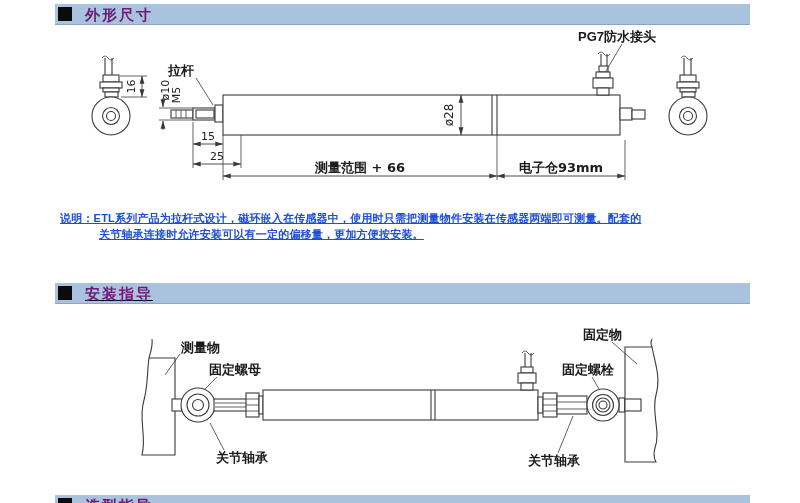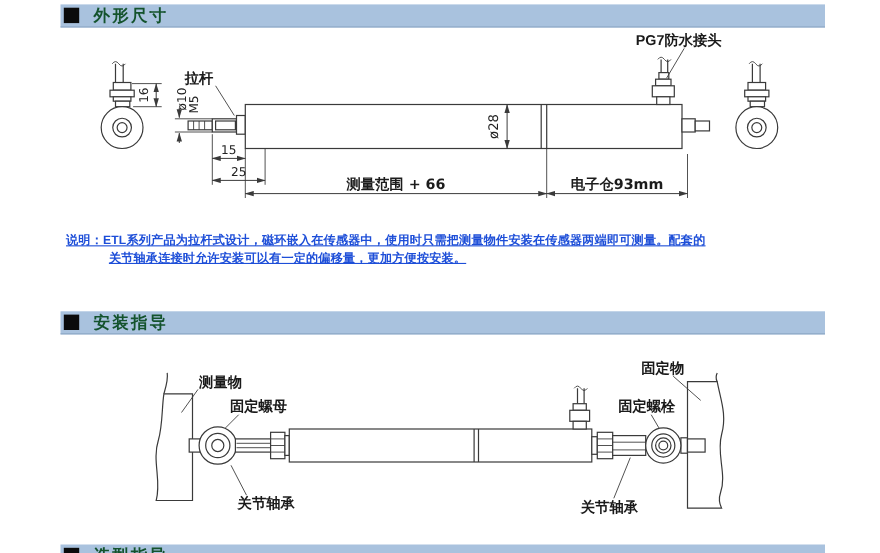--- a/index.html
+++ b/index.html
@@ -10,21 +10,21 @@
   }
   .section-bar{
     position:absolute;left:55px;width:695px;height:21px;
     background:#a9c2de;border-bottom:1px solid #8ba6c4;
     display:flex;align-items:center;padding-left:3px;box-sizing:border-box;
   }
   .bullet{
     width:14px;height:14px;background:#0b0b0b;flex:0 0 auto;margin-right:13px;
   }
   .section-title{
-    font-size:15px;font-weight:bold;color:#14532d;letter-spacing:2px;
+    font-size:15px;font-weight:bold;color:#701a75;letter-spacing:2px;
     white-space:nowrap;line-height:21px;
   }
   .desc-line{
     position:absolute;color:#1d4ed8;font-size:11px;font-weight:600;
     white-space:nowrap;letter-spacing:0.2px;text-decoration:underline;
   }
   svg{position:absolute;left:0;}
   .out{fill:none;stroke:#3a3a3a;stroke-width:1.1;}
   .outw{fill:#ffffff;stroke:#3a3a3a;stroke-width:1.1;}
   .ext{fill:none;stroke:#3a3a3a;stroke-width:0.8;}
@@ -131,21 +131,21 @@
     <rect class="outw" x="682" y="64" width="13" height="5"></rect>
     <circle class="outw" cx="688" cy="88" r="19"></circle>
     <circle class="outw" cx="688" cy="88" r="8.5"></circle>
     <circle class="outw" cx="688" cy="88" r="4.5"></circle>
   </g>
 </svg>
 
 <div class="desc-line" style="left:60px;top:211px;">说明：ETL系列产品为拉杆式设计，磁环嵌入在传感器中，使用时只需把测量物件安装在传感器两端即可测量。配套的</div>
 <div class="desc-line" style="left:99px;top:227px;">关节轴承连接时允许安装可以有一定的偏移量，更加方便按安装。</div>
 
-<div class="section-bar" style="top:283px;">
+<div class="section-bar" style="top:283px;text-decoration:underline;">
   <span class="bullet"></span>
   <span class="section-title">安装指导</span>
 </div>
 
 <svg width="800" height="165" viewBox="0 0 800 165" style="top:315px;">
 
   <g>
     <path class="out" d="M149,43 C151,36 153,30 152,24"></path>
     <path class="outw" d="M149,43 L175,43 L175,140 L142,140 C147,122 138,104 144,85 C148,71 147,56 149,43 Z"></path>
     <text class="lbl" x="181" y="37">测量物</text>

